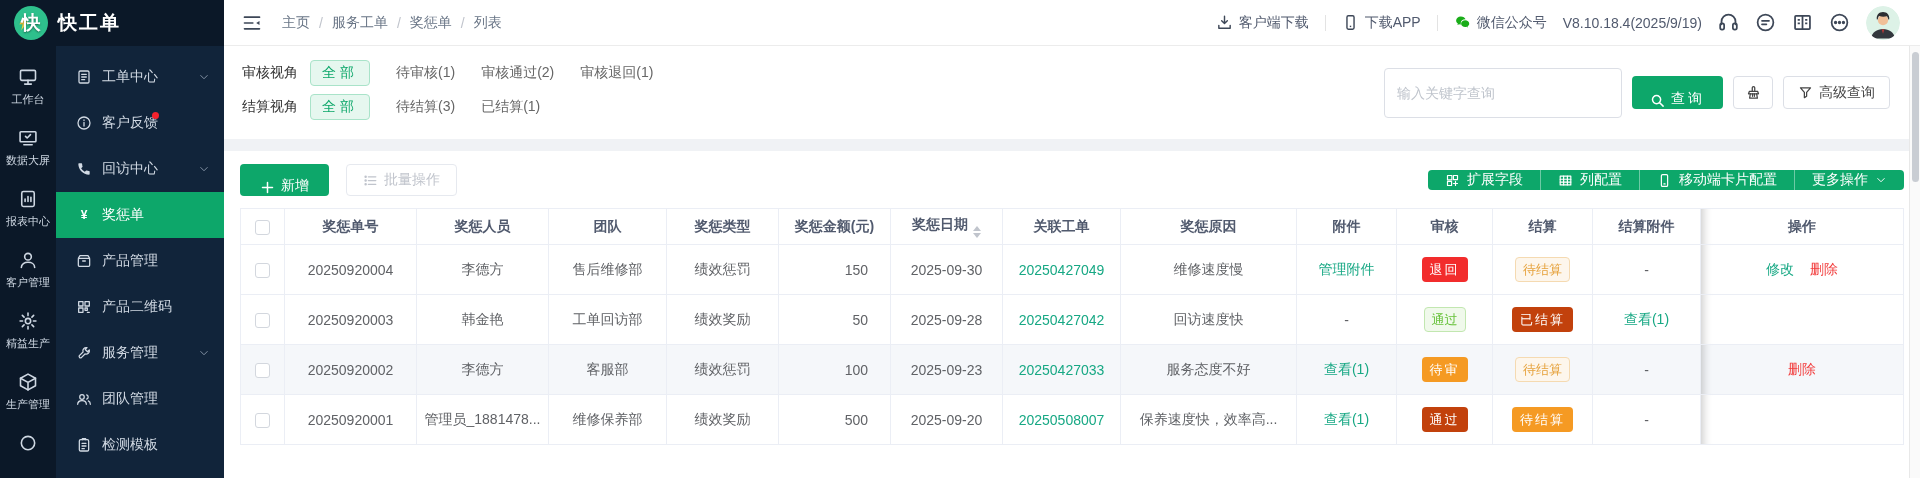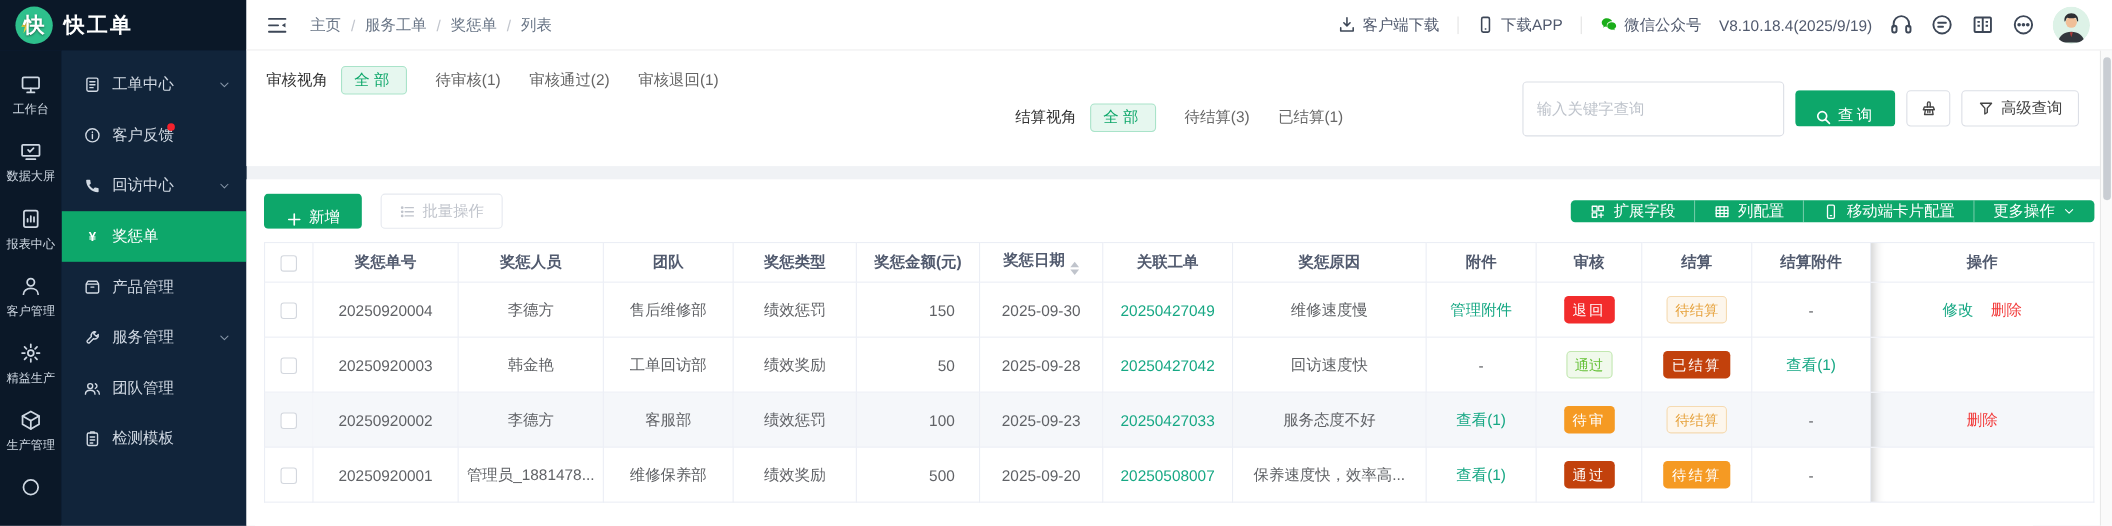--- a/index.html
+++ b/index.html
@@ -36,21 +36,21 @@
   .top-link { display:flex; align-items:center; gap:6px; cursor:pointer; }
   .top-link .icon { width:17px; height:17px; color:#3d4757; }
   .vsep { width:1px; height:16px; background:#e3e3e3; }
   .version { color:#515a6e; }
   .round-icon { width:21px; height:21px; color:#3d4757; cursor:pointer; }
   .avatar { width:34px; height:34px; border-radius:50%; overflow:hidden; cursor:pointer; flex:none; }
 
   
   .filter-panel { background:#fff; padding:13px 18px 14px; position:relative; flex:none; }
   .filter-row { display:flex; align-items:center; font-size:14px; height:28px; margin-bottom:6px; }
-  .filter-row:last-child { margin-bottom:16px;justify-content:center; }
+  .filter-row:last-child { margin-bottom:4px; }
   .filter-label { color:#333; margin-right:12px; }
   .pill { background:#e6f7ef; border:1px solid #a9e3c9; color:#0da76a; border-radius:4px; padding:3px 11px; letter-spacing:4px; cursor:pointer; }
   .filter-opt { color:#666; margin-left:26px; cursor:pointer; }
   .search-area { position:absolute; right:30px; top:50%; transform:translateY(-50%); display:flex; align-items:center; gap:10px; }
   .search-input { width:238px; height:50px; border:1px solid #dcdfe6; border-radius:4px; padding:0 12px; font-size:14px; color:#333; outline:none; font-family:inherit; }
   .search-input::placeholder { color:#bfc4cc; }
   .btn { display:inline-flex; align-items:center; justify-content:center; gap:6px; height:33px; border-radius:4px; font-size:14px; cursor:pointer; border:1px solid transparent; background:#fff; font-family:inherit; }
   .btn .icon { width:15px; height:15px; }
   .btn-green { background:#0da76a; color:#fff; padding:0 17px;align-items:flex-end; }
   .btn-plain { border-color:#dcdfe6; color:#444; padding:0 14px; }
@@ -226,20 +226,31 @@
             <span class="menu-label">奖惩单</span>
           </div>
           <div class="menu-item">
             <span class="icon">
               <svg viewBox="0 0 24 24" fill="none" stroke="currentColor" stroke-width="1.9" stroke-linecap="round" stroke-linejoin="round">
                 <rect x="3.5" y="8" width="17" height="12" rx="1.5"></rect>
                 <path d="M3.5 8 6 4h12l2.5 4M10 12h4"></path>
               </svg>
             </span>
             <span class="menu-label">产品管理</span>
+          </div>
+          <div class="menu-item">
+            <span class="icon">
+              <svg viewBox="0 0 24 24" fill="none" stroke="currentColor" stroke-width="1.9" stroke-linecap="round" stroke-linejoin="round">
+                <rect x="4" y="4" width="6.5" height="6.5"></rect>
+                <rect x="13.5" y="4" width="6.5" height="6.5"></rect>
+                <rect x="4" y="13.5" width="6.5" height="6.5"></rect>
+                <path d="M13.5 13.5h3.5v3.5h-3.5zM20 20h-3"></path>
+              </svg>
+            </span>
+            <span class="menu-label">产品二维码</span>
           </div>
           <div class="menu-item">
             <span class="icon">
               <svg viewBox="0 0 24 24" fill="none" stroke="currentColor" stroke-width="1.9" stroke-linecap="round" stroke-linejoin="round">
                 <path d="M20 7.5a5 5 0 0 1-6.5 5.9L8 19a2.2 2.2 0 0 1-3-3l5.6-5.5A5 5 0 0 1 16.5 4l-2.7 2.7 3.5 3.5z"></path>
               </svg>
             </span>
             <span class="menu-label">服务管理</span>
             <span class="chev">
               <svg viewBox="0 0 24 24" fill="none" stroke="currentColor" stroke-width="1.9" stroke-linecap="round" stroke-linejoin="round">

